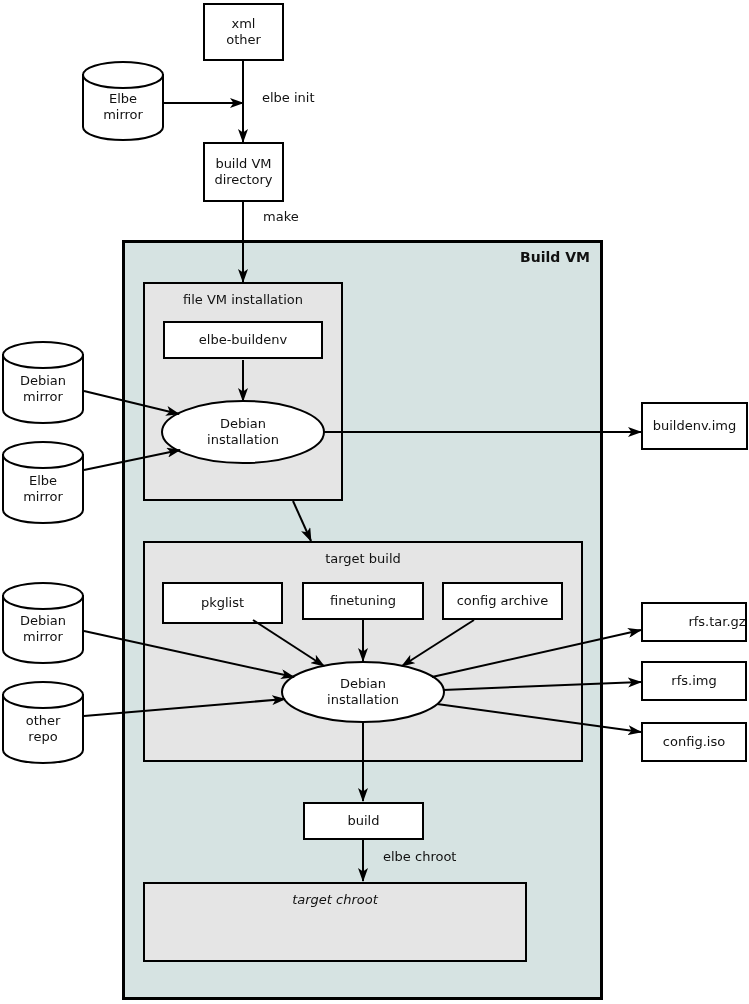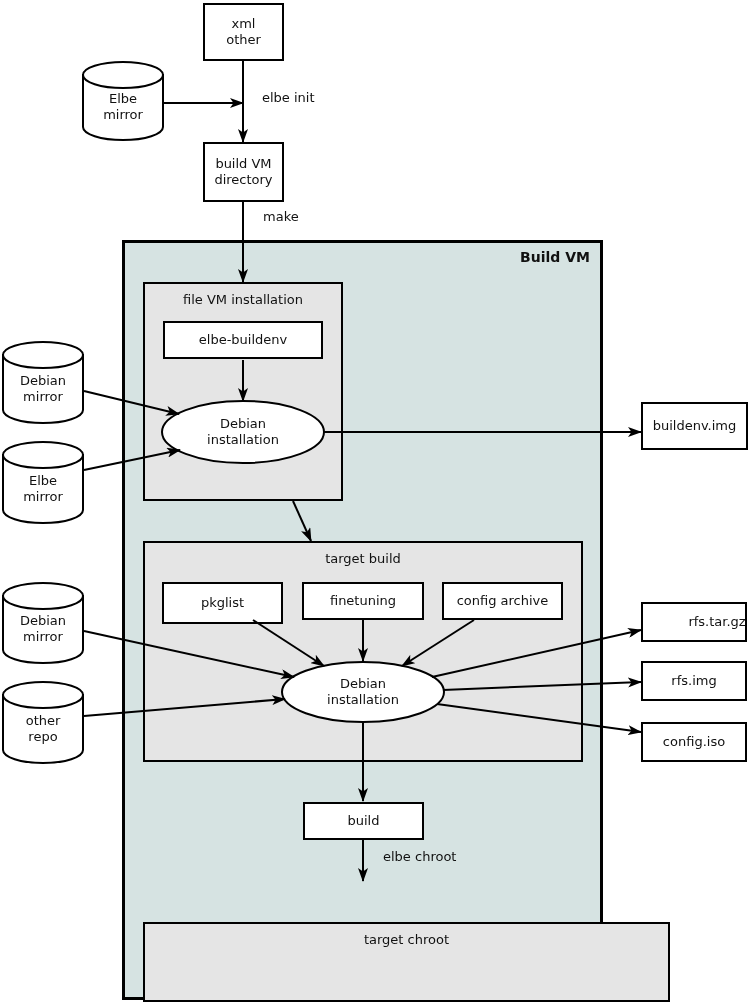--- a/index.html
+++ b/index.html
@@ -103,21 +103,21 @@
   </div>
 
   <div class="group" style="left:143px; top:282px; width:200px; height:219px;">
     <div class="group-title">file VM installation</div>
   </div>
 
   <div class="group" style="left:143px; top:541px; width:440px; height:221px;">
     <div class="group-title">target build</div>
   </div>
 
-  <div class="group" style="left:143px; top:922px; width:527px; height:80px;">
+  <div class="group" style="left:143px; top:882px; width:384px; height:80px;font-style:italic;">
     <div class="group-title">target chroot</div>
   </div>
 
   <div class="node" style="left:203px; top:3px; width:81px; height:58px;">xml
 other</div>
 
   <div class="node" style="left:203px; top:142px; width:81px; height:60px;">build VM
 directory</div>
 
   <div class="node" style="left:163px; top:321px; width:160px; height:38px;">elbe-buildenv</div>

